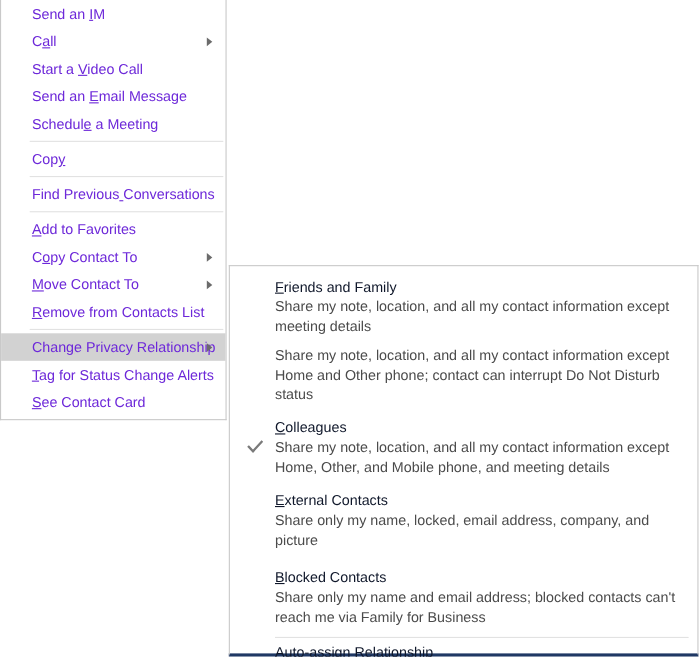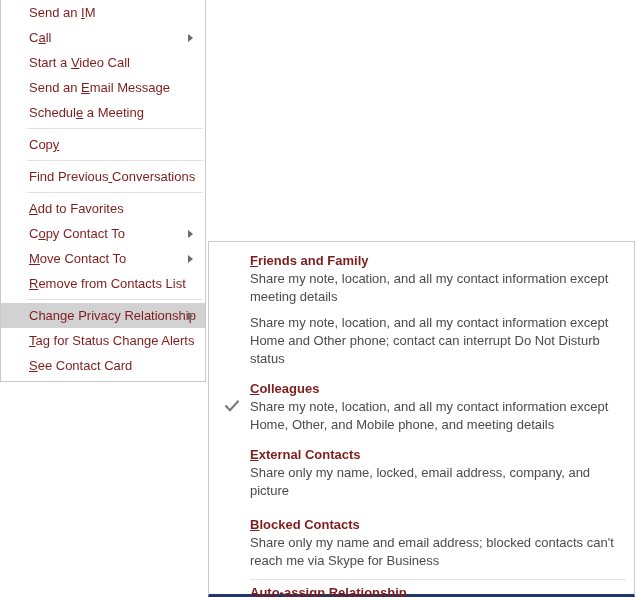--- a/index.html
+++ b/index.html
@@ -29,21 +29,21 @@
     box-sizing: border-box;
     padding: 2px 0 3px 0;
   }
 
   .menu-item {
     position: relative;
     height: 25px;
     line-height: 25px;
     padding: 0 8px 0 28px;
     font-size: 13px;
-    color: #7f1d1d;
+    color: #6d28d9;
     white-space: nowrap;
     cursor: default;
     box-sizing: border-box;
   }
   .menu-item.highlighted {
     background: #d2d2d2;
   }
   .menu-item .label {
     display: inline-block;
   }
@@ -83,22 +83,22 @@
   }
 
   .priv-item {
     position: relative;
     padding: 0 10px 0 41px;
     box-sizing: border-box;
     cursor: default;
   }
   .priv-title {
     font-size: 13px;
-    font-weight: bold;
-    color: #7f1d1d;
+    font-weight: normal;
+    color: #0f172a;
     line-height: 18px;
     padding-top: 4px;
     white-space: nowrap;
   }
   .priv-title .acc {
     text-decoration: underline;
     text-underline-offset: 1px;
   }
   .priv-desc {
     font-size: 13px;
@@ -172,19 +172,19 @@
     </div>
     <div class="priv-gap-sm"></div>
     <div class="priv-item">
       <div class="priv-title"><span class="acc">E</span>xternal Contacts</div>
       <div class="priv-desc">Share only my name, locked, email address, company, and picture</div>
     </div>
     <div class="priv-gap"></div>
     <div class="priv-item">
       <div class="priv-title"><span class="acc">B</span>locked Contacts</div>
       <div class="priv-desc">Share only my name and email address; blocked contacts can't
-reach me via Skype for Business</div>
+reach me via Family for Business</div>
     </div>
     <div class="priv-sep"></div>
     <div class="priv-item">
       <div class="priv-title"><span class="acc">A</span>uto-assign Relationship</div>
     </div>
   </div>
 
 </body></html>

